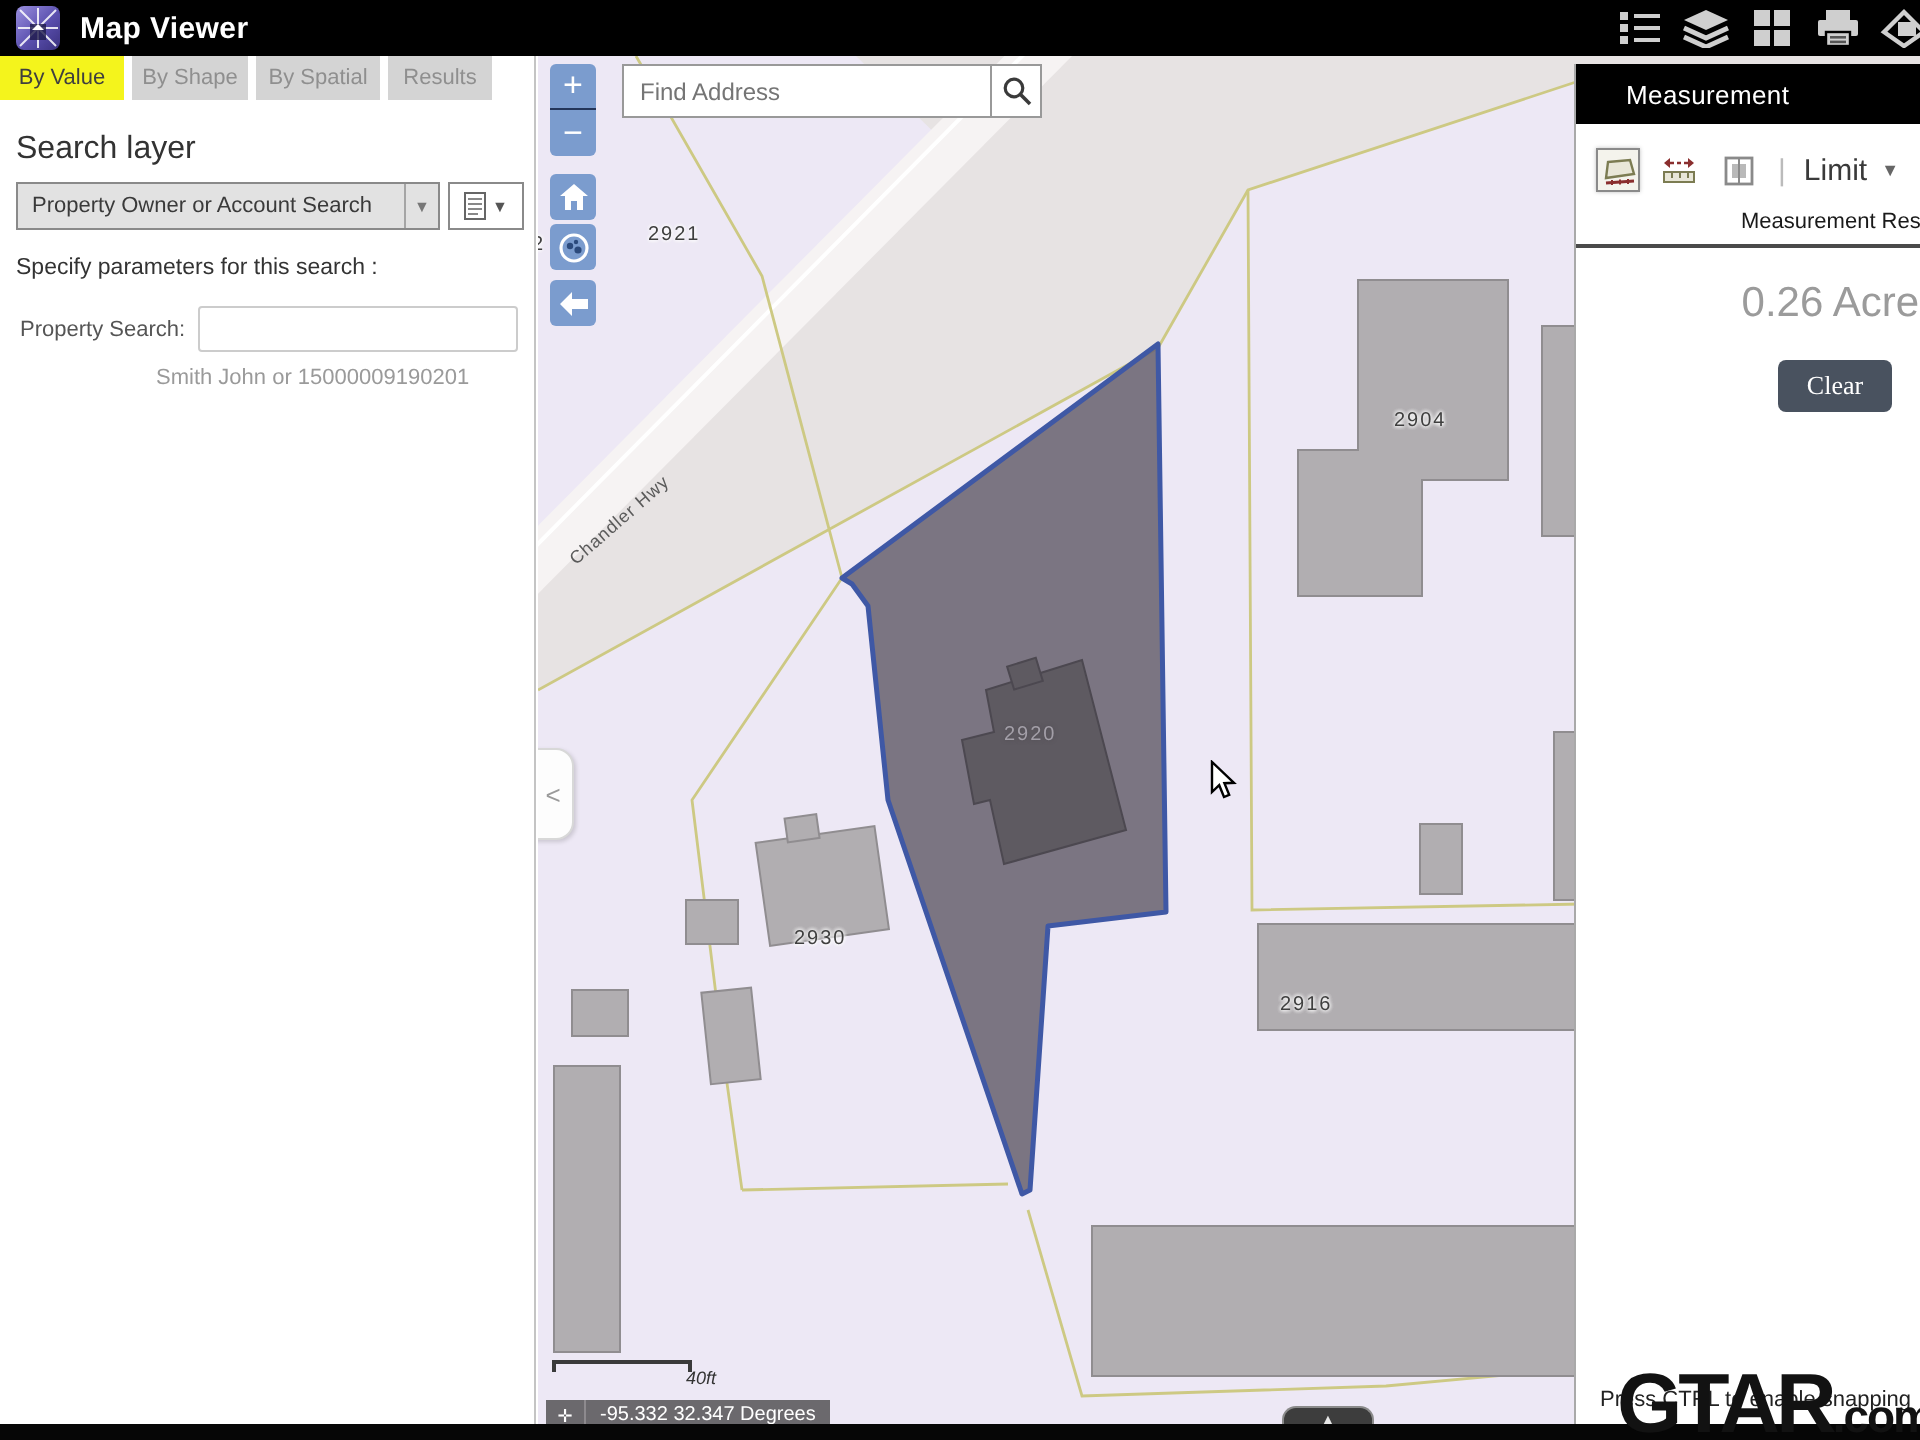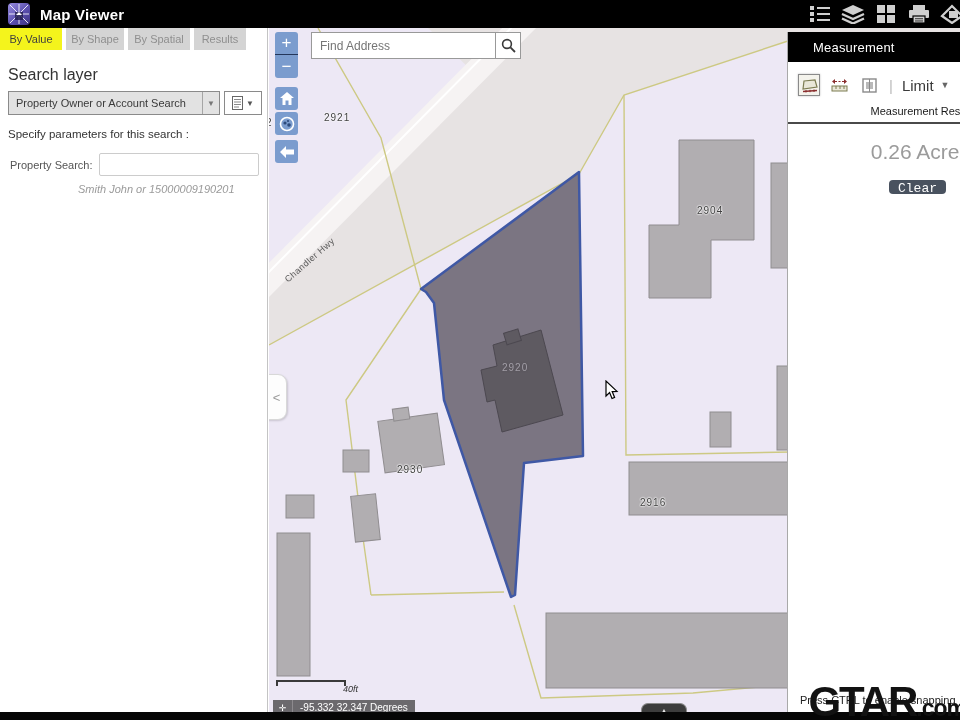--- a/index.html
+++ b/index.html
@@ -37,21 +37,21 @@
   .layer-select .caret-box { width:17px; height:100%; border-left:1px solid #a5a5a5;
     display:flex; align-items:center; justify-content:center; color:#777; font-size:8px; }
   .doc-btn { width:38px; height:24px; background:#fff; border:1px solid #8a8a8a;
     display:flex; align-items:center; justify-content:center; gap:3px; cursor:pointer; color:#555; }
   .doc-btn .caret { font-size:8px; color:#555; }
   .lbl-specify { margin:13px 0 0 8px; font-size:11.5px; }
   .prop-row { display:flex; align-items:center; margin:13px 0 0 10px; }
   .prop-row label { color:#555; font-size:11px; }
   .prop-input { width:160px; height:23px; margin-left:6px; border:1px solid #ccc; border-radius:2px;
     font-size:11px; padding:0 5px; outline:none; }
-  .hint { margin:7px 0 0 78px; font-style:italic; color:#9a9a9a; font-size:11px; }
+  .hint { margin:7px 0 0 78px; color:#9a9a9a; font-size:11px; }
   .action-row { display:flex; align-items:center; margin:16px 0 0 8px; }
   .search-btn { width:50px; height:31px; background:#0b0b0b; color:#fff; border:none; border-radius:5px;
     font-size:12px; cursor:pointer; font-family:"Liberation Sans",sans-serif; }
   .chk-wrap { display:flex; align-items:center; margin-left:32px; gap:6px; }
   .chk-wrap input { width:12px; height:12px; margin:0; }
 
   
   .map { position:absolute; left:269px; top:28px; right:0; bottom:8px; background:#ede8f5; overflow:hidden; }
   .map svg.basemap { position:absolute; left:0; top:0; }
   .parcel-label { position:absolute; font-size:10px; color:#3f3f3f; letter-spacing:1px;
@@ -103,22 +103,22 @@
   .mtools { display:flex; align-items:center; margin:12px 0 0 10px; gap:8px; }
   .mtool { width:22px; height:22px; display:flex; align-items:center; justify-content:center;
     cursor:pointer; background:transparent; border:1px solid transparent; }
   .mtool.selected { border:1px solid #8a8a8a; background:#f4f3ec; box-shadow:0 0 2px rgba(0,0,0,.25); }
   .msep { color:#bbb; font-size:15px; margin:0 1px; }
   .unit-dd { display:flex; align-items:center; gap:7px; cursor:pointer; color:#3a3a3a; font-size:15px; }
   .unit-dd .caret { font-size:9px; color:#666; }
   .mresult-label { text-align:right; font-size:11px; color:#1a1a1a; margin-top:9px; padding-right:2px; white-space:nowrap; }
   .mdivider { border-bottom:2px solid #4a4a4a; margin-top:5px; width:186px; }
   .mvalue { text-align:right; font-size:21px; color:#9b9b9b; margin-top:16px; padding-right:4px; white-space:nowrap; }
-  .clear-btn { display:block; margin:16px 0 0 101px; width:57px; height:14px; background:#49525f; color:#fff;
-    border:none; border-radius:4px; font-size:13px; cursor:pointer; font-family:Liberation Mono, monospace; }
+  .clear-btn { display:block; margin:16px 0 0 101px; width:57px; height:26px; background:#49525f; color:#fff;
+    border:none; border-radius:4px; font-size:13px; cursor:pointer; font-family:Liberation Serif, serif; }
   .snap-hint { position:absolute; left:12px; bottom:6px; font-size:11px; color:#222; white-space:nowrap; }
 
   
   .bottom-strip { position:absolute; left:0; bottom:0; width:960px; height:8px; background:#060606; z-index:40; }
   .watermark { position:absolute; right:-6px; bottom:-6px; z-index:50; color:#121212; white-space:nowrap;
     font-weight:bold; letter-spacing:-2px; }
   .watermark .brand { font-size:42px; }
   .watermark .suffix { font-size:23px; letter-spacing:-1px; }
 </style>
 </head>

